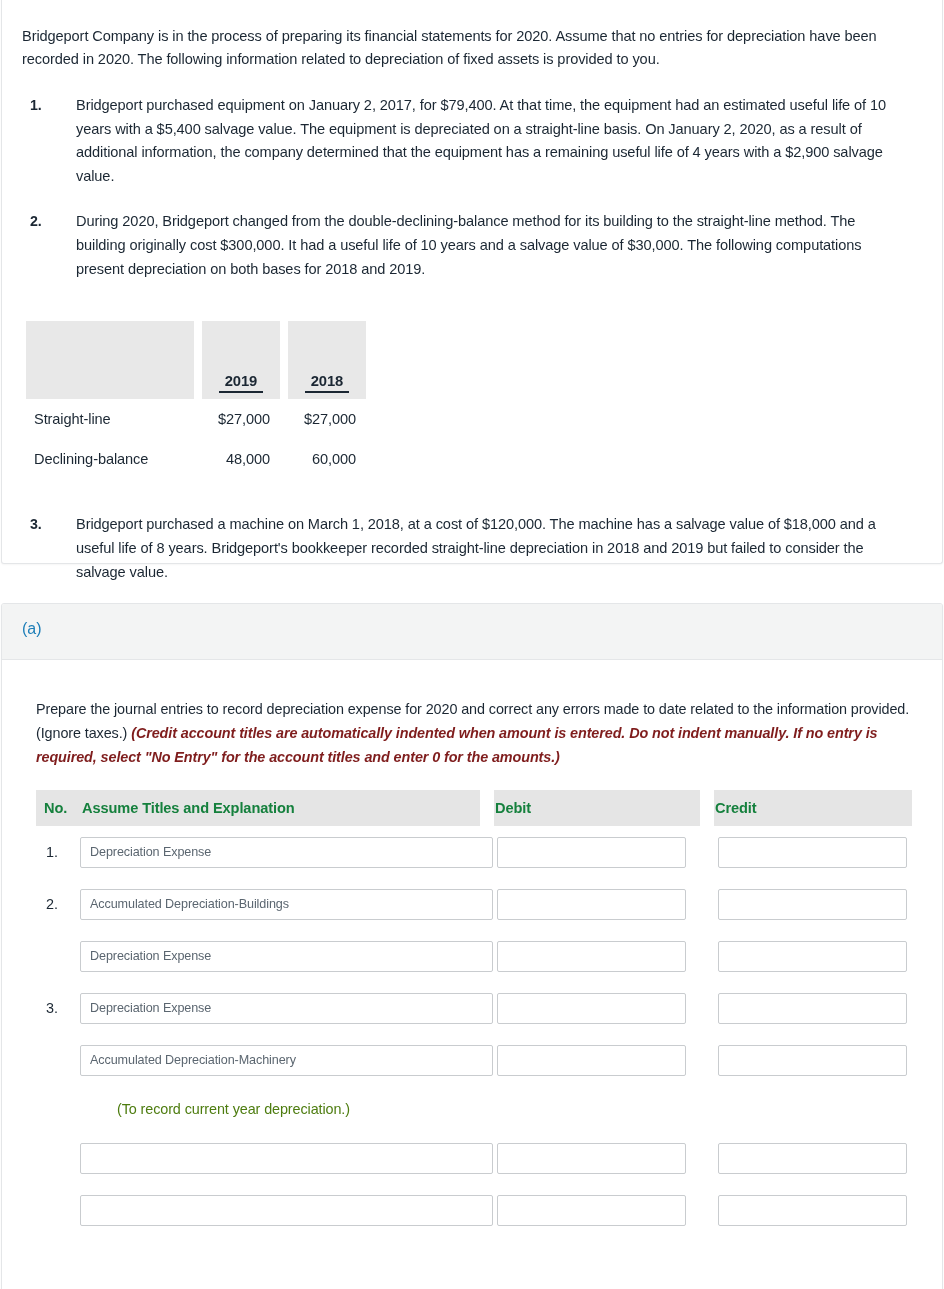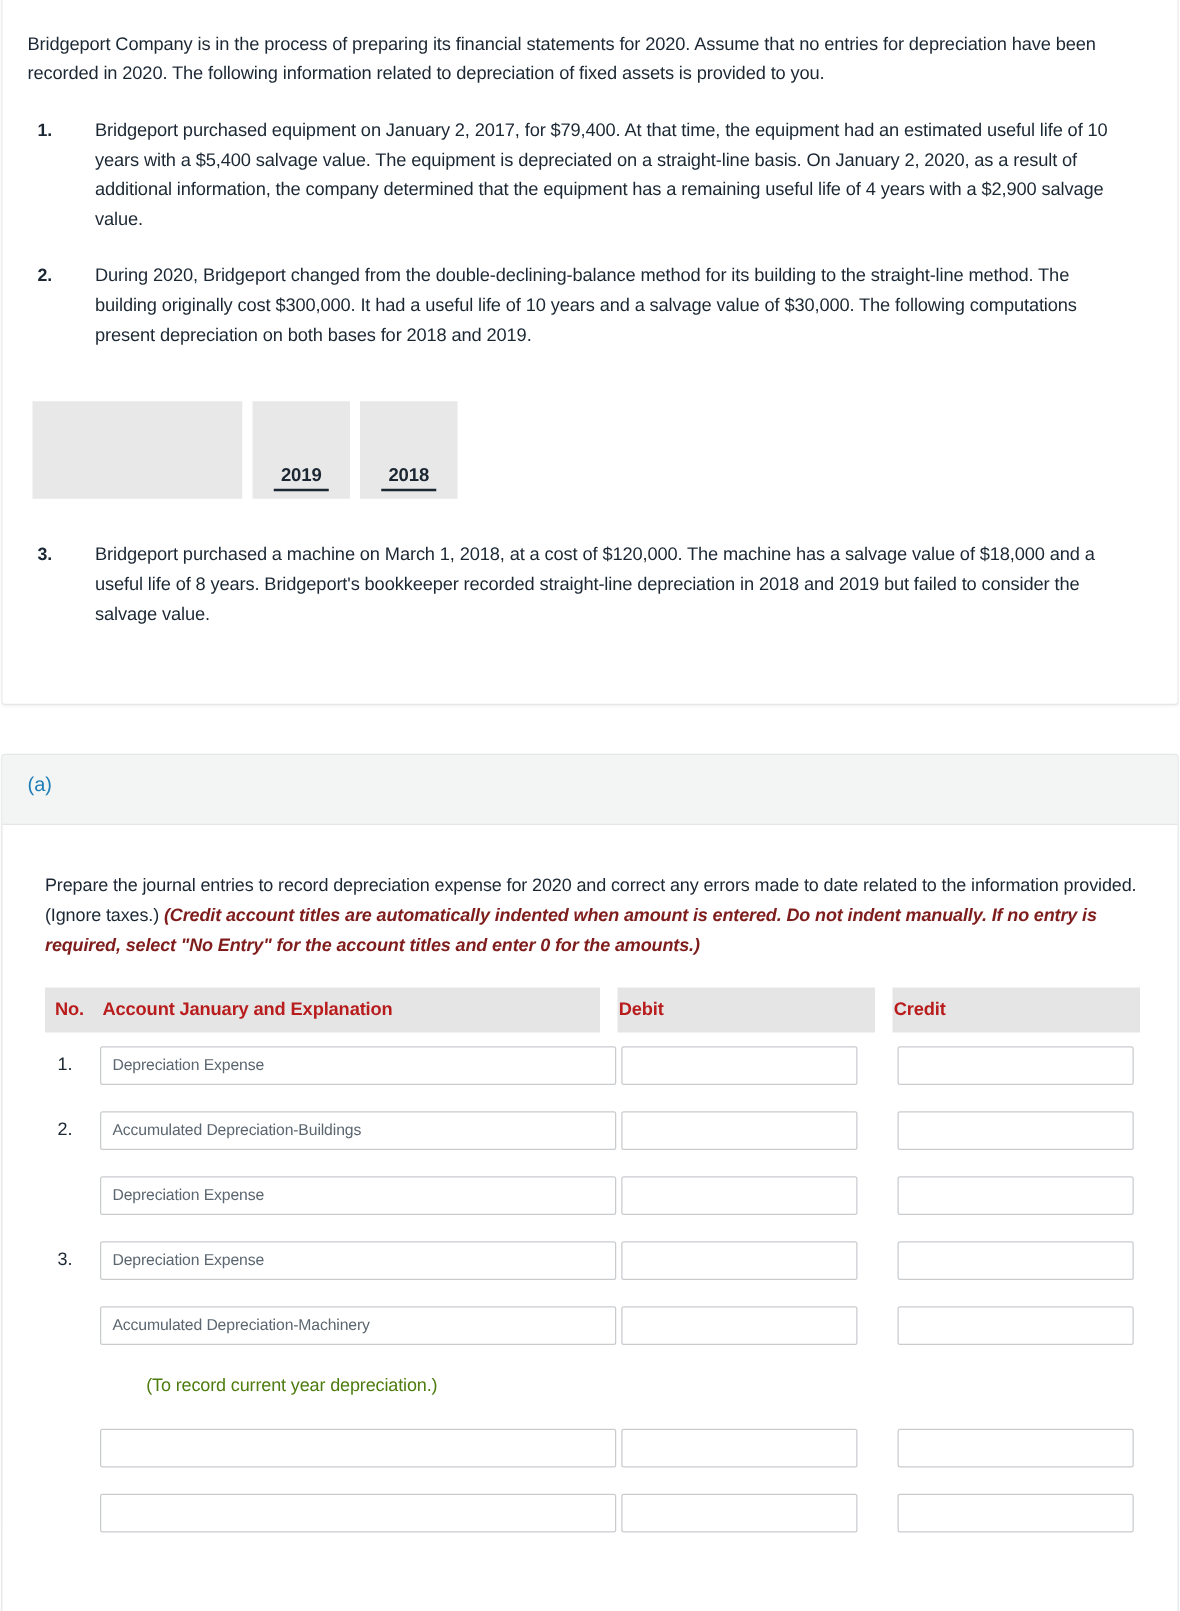--- a/index.html
+++ b/index.html
@@ -114,21 +114,21 @@
   .je col.c-sp1   { width: 14px; }
   .je col.c-debit { width: 206px; }
   .je col.c-sp2   { width: 14px; }
   .je col.c-credit{ width: 198px; }
 
   .je thead th {
     background: #e5e5e5;
     height: 36px;
     font-size: 14.6px;
     font-weight: bold;
-    color: #b91c1c;
+    color: #15803d;
     letter-spacing: -0.1px;
   }
   .je thead th.h-no   { text-align: left; padding-left: 8px; }
   .je thead th.h-acct { text-align: left; padding-left: 10px; }
   .je thead th.h-sp   { background: #ffffff; }
   .je thead th.h-amt  { text-align: left; }
 
   .je tbody td { padding: 0; vertical-align: middle; height: 52px; }
   .je td.t-no {
     text-align: left;
@@ -185,20 +185,34 @@
         <thead>
           <tr>
             <th class="blank"></th>
             <th class="gap"></th>
             <th class="yr"><span>2019</span></th>
             <th class="gap"></th>
             <th class="yr"><span>2018</span></th>
           </tr>
         </thead>
         <tbody>
+          <tr>
+            <td class="lbl">Straight-line</td>
+            <td class="gap"></td>
+            <td>$27,000</td>
+            <td class="gap"></td>
+            <td>$27,000</td>
+          </tr>
+          <tr>
+            <td class="lbl">Declining-balance</td>
+            <td class="gap"></td>
+            <td>48,000</td>
+            <td class="gap"></td>
+            <td>60,000</td>
+          </tr>
         </tbody>
       </table>
     </div>
 
     <div class="num-item" style="margin-top:28px;">
       <span class="marker">3.</span>
       <span class="body">Bridgeport purchased a machine on March 1, 2018, at a cost of $120,000. The machine has a salvage value of $18,000 and a useful life of 8 years. Bridgeport's bookkeeper recorded straight-line depreciation in 2018 and 2019 but failed to consider the salvage value.</span>
     </div>
 
   </div>
@@ -222,21 +236,21 @@
         <col class="c-no">
           <col class="c-acct">
           <col class="c-sp1">
         <col class="c-debit">
           <col class="c-sp2">
           <col class="c-credit">
       </colgroup>
       <thead>
         <tr>
           <th class="h-no">No.</th>
-          <th class="h-acct">Account January and Explanation</th>
+          <th class="h-acct">Assume Titles and Explanation</th>
           <th class="h-sp"></th>
           <th class="h-amt">Debit</th>
           <th class="h-sp"></th>
           <th class="h-amt">Credit</th>
         </tr>
       </thead>
       <tbody>
 
         <tr>
           <td class="t-no">1.</td>

